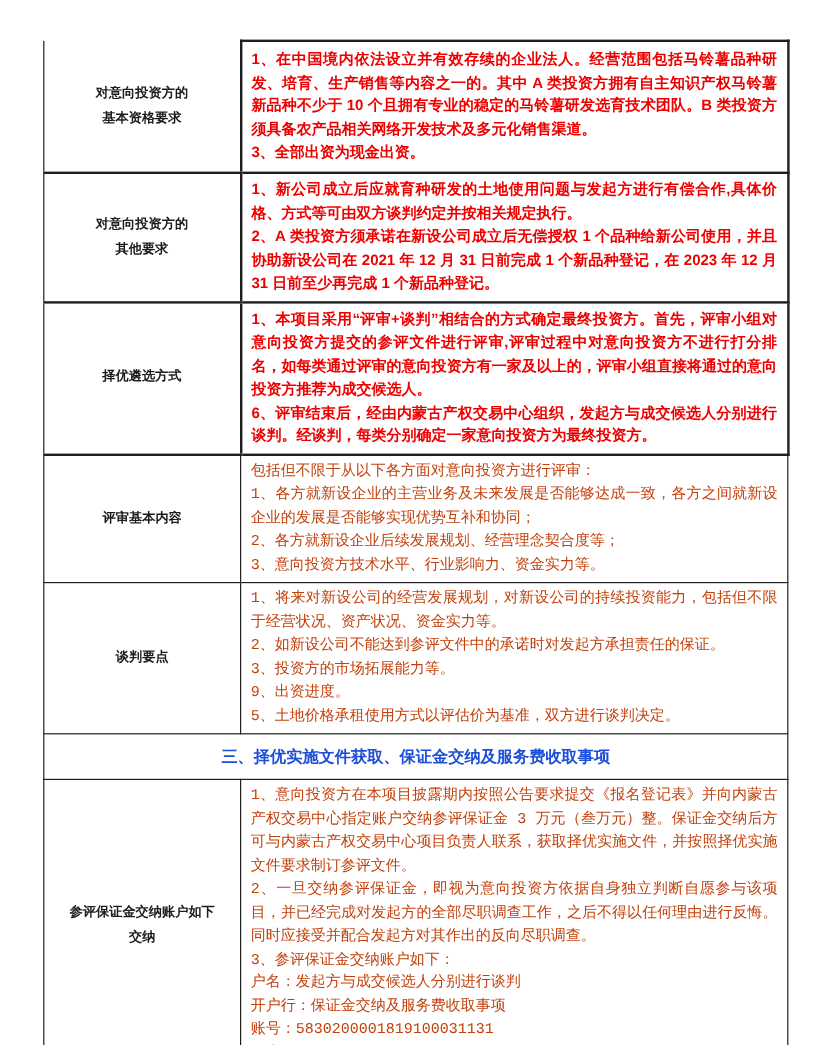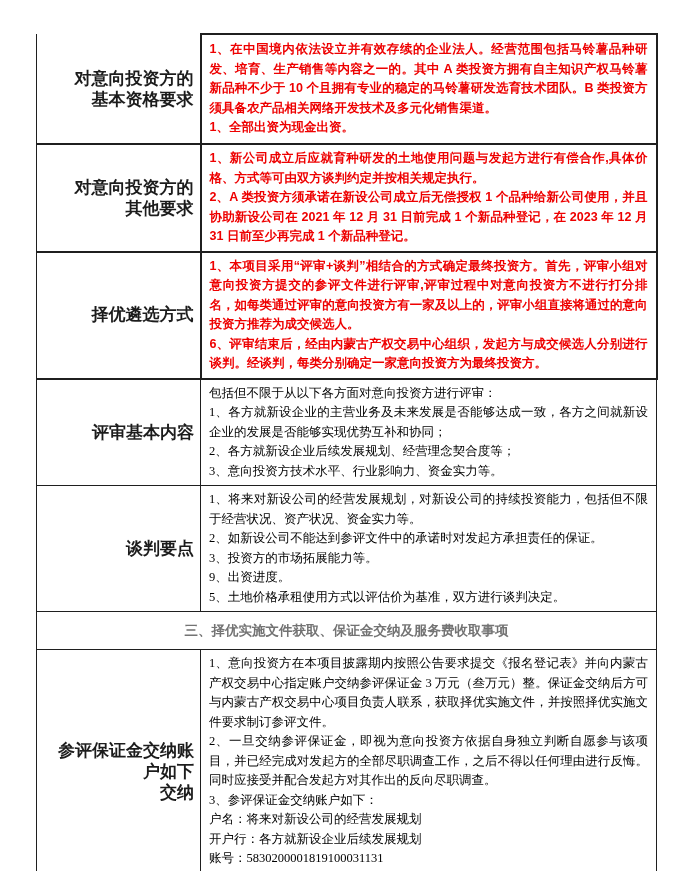--- a/index.html
+++ b/index.html
@@ -19,77 +19,77 @@
     table-layout: fixed;
   }
   col.c-label { width: 164px; }
   col.c-content { width: 456px; }
   td {
     border: 1px solid #1f1f1f;
     vertical-align: middle;
     box-sizing: border-box;
   }
   td.label-cell {
-    text-align: right;
+    text-align: center;
     font-family: "Liberation Sans", "DejaVu Sans", sans-serif;
     font-weight: bold;
-    font-size: 17px;
+    font-size: 11px;
     line-height: 21px;
     color: #1c1c1c;
     padding: 4px 6px;
   }
   td.content-cell {
     padding: 4px 8px;
     font-size: 12.5px;
     line-height: 19.5px;
   }
   td.content-cell .para {
     margin: 0;
     text-align: justify;
   }
   td.content-cell.black {
-    font-family: Liberation Serif, serif;
-    color: #000000;
+    font-family: Liberation Mono, monospace;
+    color: #c2410c;
     font-weight: normal;
   }
   td.content-cell.red {
     font-family: "Liberation Sans", "DejaVu Sans", sans-serif;
     color: #ee0000;
     font-weight: bold;
   }
   tr.red-row td { border-top-width: 2px; border-bottom-width: 2px; margin-left: 41px; }
   tr.red-row td.content-cell { border-width: 2px; }
   tr.first-row td.label-cell { border-top: none; }
   td.section-cell {
     text-align: center;
     font-family: "Liberation Sans", "DejaVu Sans", sans-serif;
     font-weight: bold;
     font-size: 13.5px;
-    color: #737373;
+    color: #1d4ed8;
     padding: 6px 4px;
   }
 </style>
 </head>
 <body>
 
 <div class="page">
   <table class="doc-table">
     <colgroup>
       <col class="c-label">
       <col class="c-content">
     </colgroup>
     <tbody>
         <tr class="red-row first-row">
           <td class="label-cell" style="height: 110px;">
             <div class="label-line">对意向投资方的</div>
             <div class="label-line">基本资格要求</div>
           </td>
           <td class="content-cell red">
             <div class="para">1、在中国境内依法设立并有效存续的企业法人。经营范围包括马铃薯品种研发、培育、生产销售等内容之一的。其中 A 类投资方拥有自主知识产权马铃薯新品种不少于 10 个且拥有专业的稳定的马铃薯研发选育技术团队。B 类投资方须具备农产品相关网络开发技术及多元化销售渠道。</div>
-            <div class="para">1、全部出资为现金出资。</div>
+            <div class="para">3、全部出资为现金出资。</div>
           </td>
         </tr>
         <tr class="red-row">
           <td class="label-cell" style="height: 86px;">
             <div class="label-line">对意向投资方的</div>
             <div class="label-line">其他要求</div>
           </td>
           <td class="content-cell red">
             <div class="para">1、新公司成立后应就育种研发的土地使用问题与发起方进行有偿合作,具体价格、方式等可由双方谈判约定并按相关规定执行。</div>
             <div class="para">2、A 类投资方须承诺在新设公司成立后无偿授权 1 个品种给新公司使用，并且协助新设公司在 2021 年 12 月 31 日前完成 1 个新品种登记，在 2023 年 12 月 31 日前至少再完成 1 个新品种登记。</div>
@@ -132,21 +132,21 @@
         </tr>
         <tr>
           <td class="label-cell" style="height: 232px;">
             <div class="label-line">参评保证金交纳账户如下</div>
             <div class="label-line">交纳</div>
           </td>
           <td class="content-cell black">
             <div class="para">1、意向投资方在本项目披露期内按照公告要求提交《报名登记表》并向内蒙古产权交易中心指定账户交纳参评保证金 3 万元（叁万元）整。保证金交纳后方可与内蒙古产权交易中心项目负责人联系，获取择优实施文件，并按照择优实施文件要求制订参评文件。</div>
             <div class="para">2、一旦交纳参评保证金，即视为意向投资方依据自身独立判断自愿参与该项目，并已经完成对发起方的全部尽职调查工作，之后不得以任何理由进行反悔。同时应接受并配合发起方对其作出的反向尽职调查。</div>
             <div class="para">3、参评保证金交纳账户如下：</div>
-            <div class="para">户名：将来对新设公司的经营发展规划</div>
-            <div class="para">开户行：各方就新设企业后续发展规划</div>
+            <div class="para">户名：发起方与成交候选人分别进行谈判</div>
+            <div class="para">开户行：保证金交纳及服务费收取事项</div>
             <div class="para">账号：5830200001819100031131</div>
             <div class="para">开户行行号：304191001951</div>
           </td>
         </tr>
       </tbody>
   </table>
 </div>
 
 </body></html>

